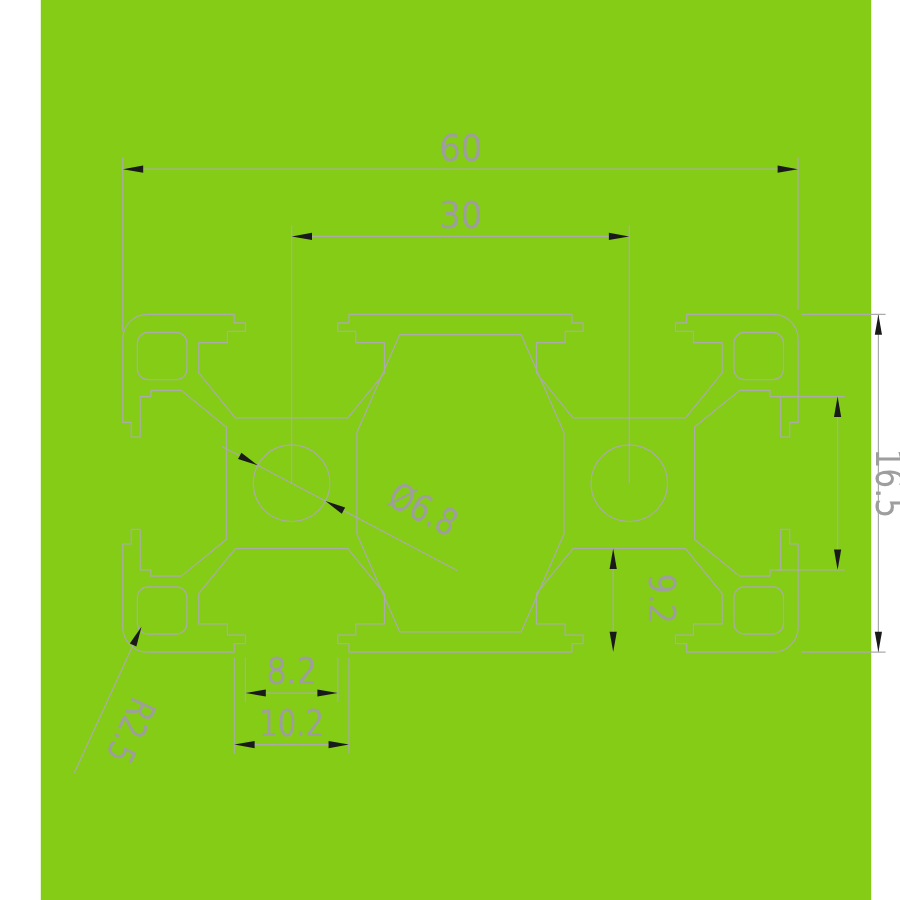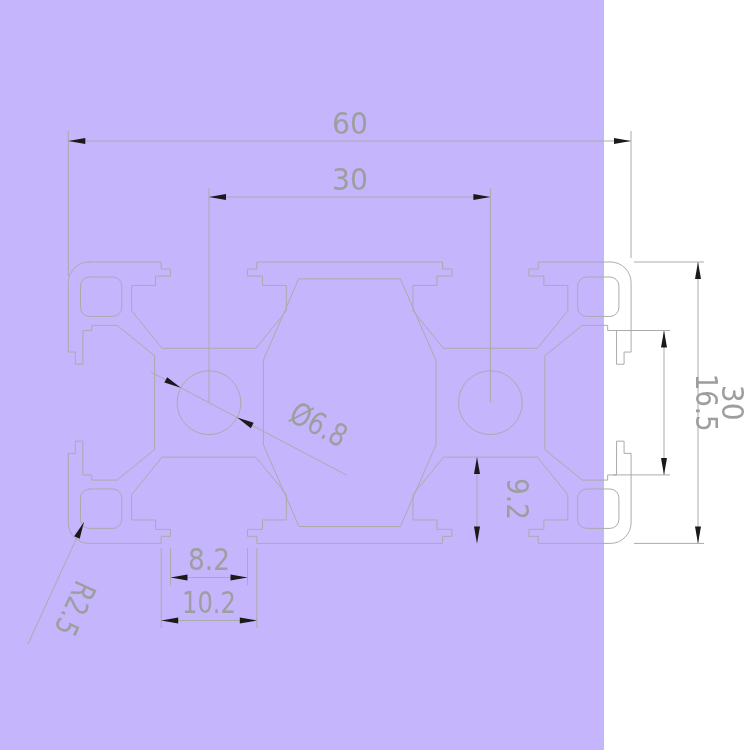--- a/index.html
+++ b/index.html
@@ -5,23 +5,24 @@
   html, body {
     margin: 0;
     padding: 0;
     background: #ffffff;
     width: 750px;
     height: 750px;
     overflow: hidden;
   }
   #canvas {
     position: relative;
-    width: 604px;
+    width: 692px;
     height: 750px;
-    background: #c4b5fd;
+    background: #84cc16;
+    margin-left: 34px;
   }
   svg { display: block; }
   .dimtext {
     font-family: "DejaVu Sans", "Liberation Sans", sans-serif;
     font-size: 31px;
     font-weight: 400;
   }
 </style>
 </head>
 <body>

